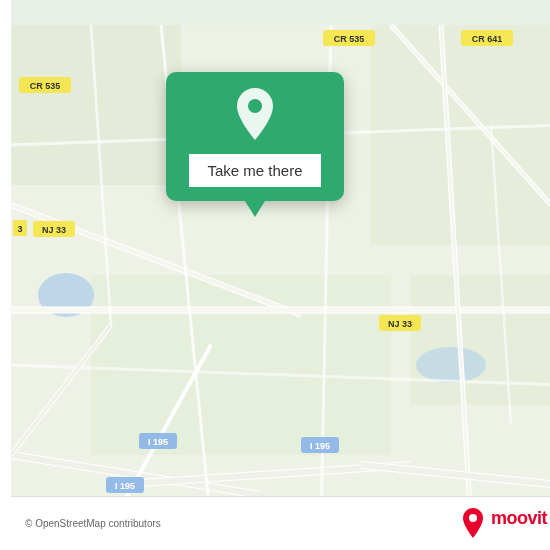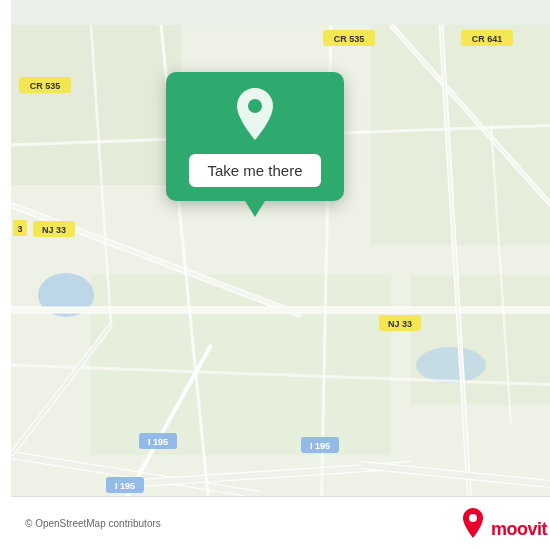--- a/index.html
+++ b/index.html
@@ -52,21 +52,21 @@
       height: 52px;
       display: flex;
       align-items: center;
       justify-content: center;
       margin-bottom: 12px;
     }
 
     .take-me-btn {
       background: white;
       border: none;
-      border-radius: 6px;
+      border-radius: 0;
       padding: 8px 18px;
       font-size: 15px;
       font-weight: 500;
       color: #333;
       cursor: pointer;
       white-space: nowrap;
     }
 
     
     .bottom-bar {
@@ -95,21 +95,21 @@
     }
 
     .location-name {
       font-size: 15px;
       font-weight: 600;
       color: #222;
     }
 
     .moovit-logo {
       display: flex;
-      align-items: flex-end;
+      align-items: flex-start;
       gap: 4px;
     }
 
     .moovit-text {
       font-size: 18px;
       font-weight: 700;
       color: #e8002d;
       letter-spacing: -0.5px;
     }
 

